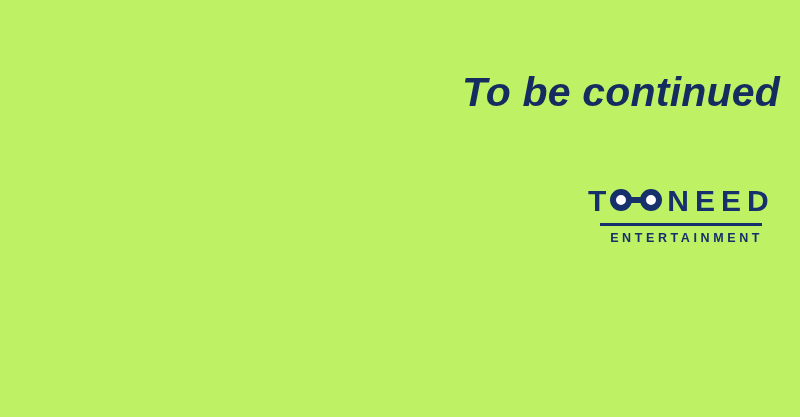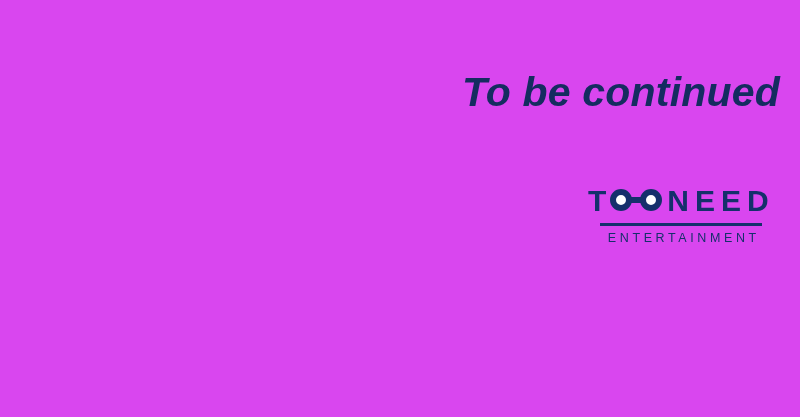--- a/index.html
+++ b/index.html
@@ -12,21 +12,21 @@
     background: #ffffff;
     font-family: "Liberation Sans", sans-serif;
     overflow: hidden;
     position: relative;
   }
 
   #canvas {
     position: relative;
     width: 800px;
     height: 417px;
-    background: #d946ef;
+    background: #bef264;
   }
 
   
   .title {
     position: absolute;
     left: 0;
     top: 68px;
     width: 780px;
     text-align: right;
     font-family: "Liberation Sans", sans-serif;
@@ -126,23 +126,23 @@
     width: 162px;
     height: 3px;
     background: #15306b;
   }
 
   
   .logo-sub {
     margin-top: 5px;
     margin-left: 13px;
     width: 162px;
-    text-align: center;
+    text-align: right;
     font-family: "Liberation Sans", sans-serif;
-    font-weight: normal;
+    font-weight: bold;
     font-size: 12.5px;
     line-height: 14px;
     letter-spacing: 3.6px;
     text-indent: 3.6px;
     color: #15306b;
     white-space: nowrap;
   }
 </style>
 </head>
 <body>

